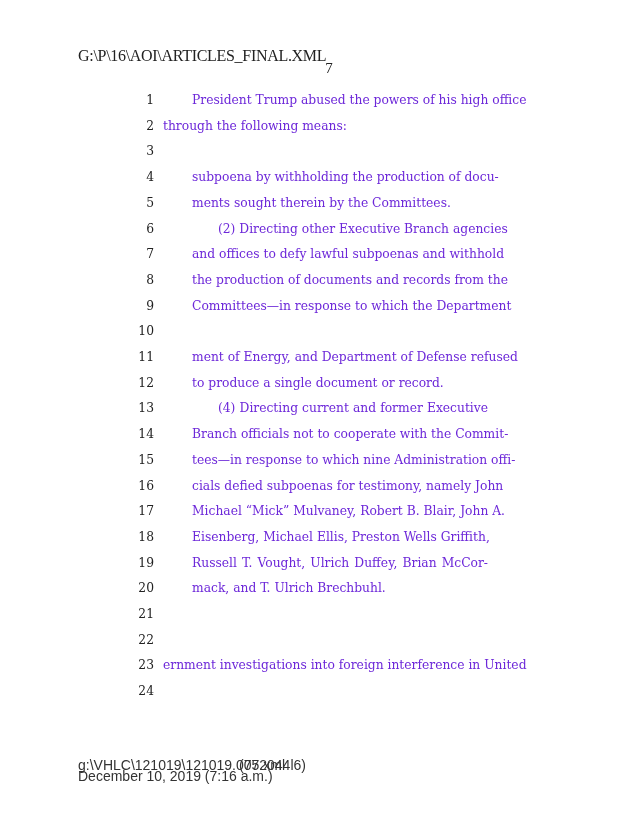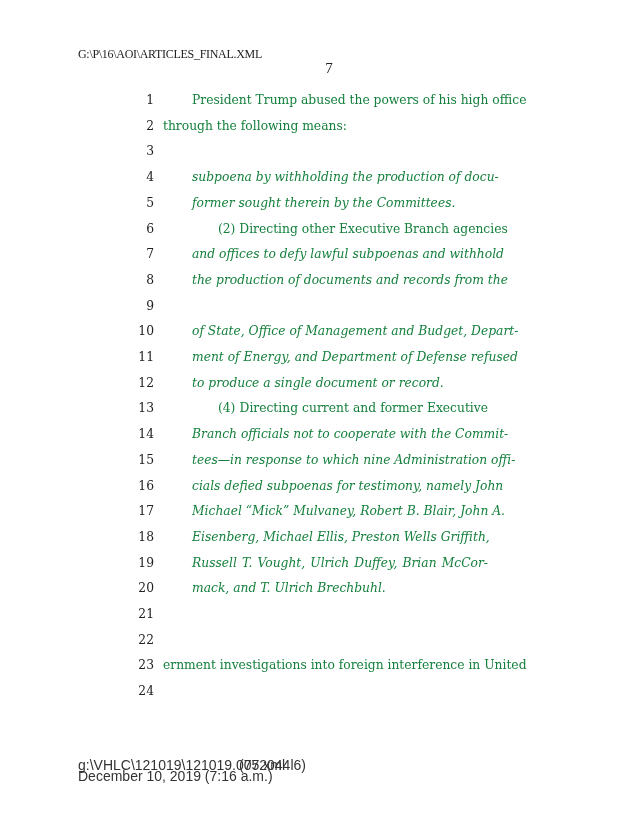--- a/index.html
+++ b/index.html
@@ -12,21 +12,21 @@
       height: 828px;
       position: relative;
       overflow: hidden;
       color: #1f1f1f;
     }
     .header-path {
       position: absolute;
       left: 78px;
       top: 47px;
       font-family: "Liberation Serif", serif;
-      font-size: 12px;
+      font-size: 16px;
       letter-spacing: -0.3px;
       color: #222;
     }
     .page-number {
       position: absolute;
       left: 0;
       width: 640px;
       top: 60px;
       text-align: center;
       padding-left: 18px;
@@ -57,28 +57,28 @@
       width: 34px;
       text-align: right;
       color: #222;
     }
     .txt {
       position: absolute;
       right: 152px;
       display: block;
       text-align: justify;
       text-align-last: justify;
-      color: #15803d;
+      color: #6d28d9;
     }
     .txt.last {
       text-align-last: left;
     }
     .txt.base { left: 163px; }
     .txt.para-first { left: 192px; }
-    .txt.sub { left: 192px; font-style: italic; }
+    .txt.sub { left: 192px; }
     .txt.sub-first { left: 218px; }
     .footer {
       position: absolute;
       left: 78px;
       top: 760px;
       font-family: Liberation Sans, sans-serif;
       font-size: 14px;
       line-height: 11px;
       color: #333;
     }
@@ -108,40 +108,40 @@
   </div>
   <div class="line" style="top:51.4px">
     <span class="ln">3</span>
   </div>
   <div class="line" style="top:77.1px">
     <span class="ln">4</span>
     <span class="txt sub">subpoena by withholding the production of docu-</span>
   </div>
   <div class="line" style="top:102.8px">
     <span class="ln">5</span>
-    <span class="txt sub last">former sought therein by the Committees.</span>
+    <span class="txt sub last">ments sought therein by the Committees.</span>
   </div>
   <div class="line" style="top:128.5px">
     <span class="ln">6</span>
     <span class="txt sub-first">(2) Directing other Executive Branch agencies</span>
   </div>
   <div class="line" style="top:154.2px">
     <span class="ln">7</span>
     <span class="txt sub">and offices to defy lawful subpoenas and withhold</span>
   </div>
   <div class="line" style="top:179.9px">
     <span class="ln">8</span>
     <span class="txt sub">the production of documents and records from the</span>
   </div>
   <div class="line" style="top:205.6px">
     <span class="ln">9</span>
+    <span class="txt sub">Committees—in response to which the Department</span>
   </div>
   <div class="line" style="top:231.3px">
     <span class="ln">10</span>
-    <span class="txt sub">of State, Office of Management and Budget, Depart-</span>
   </div>
   <div class="line" style="top:257px">
     <span class="ln">11</span>
     <span class="txt sub">ment of Energy, and Department of Defense refused</span>
   </div>
   <div class="line" style="top:282.7px">
     <span class="ln">12</span>
     <span class="txt sub last">to produce a single document or record.</span>
   </div>
   <div class="line" style="top:308.4px">

